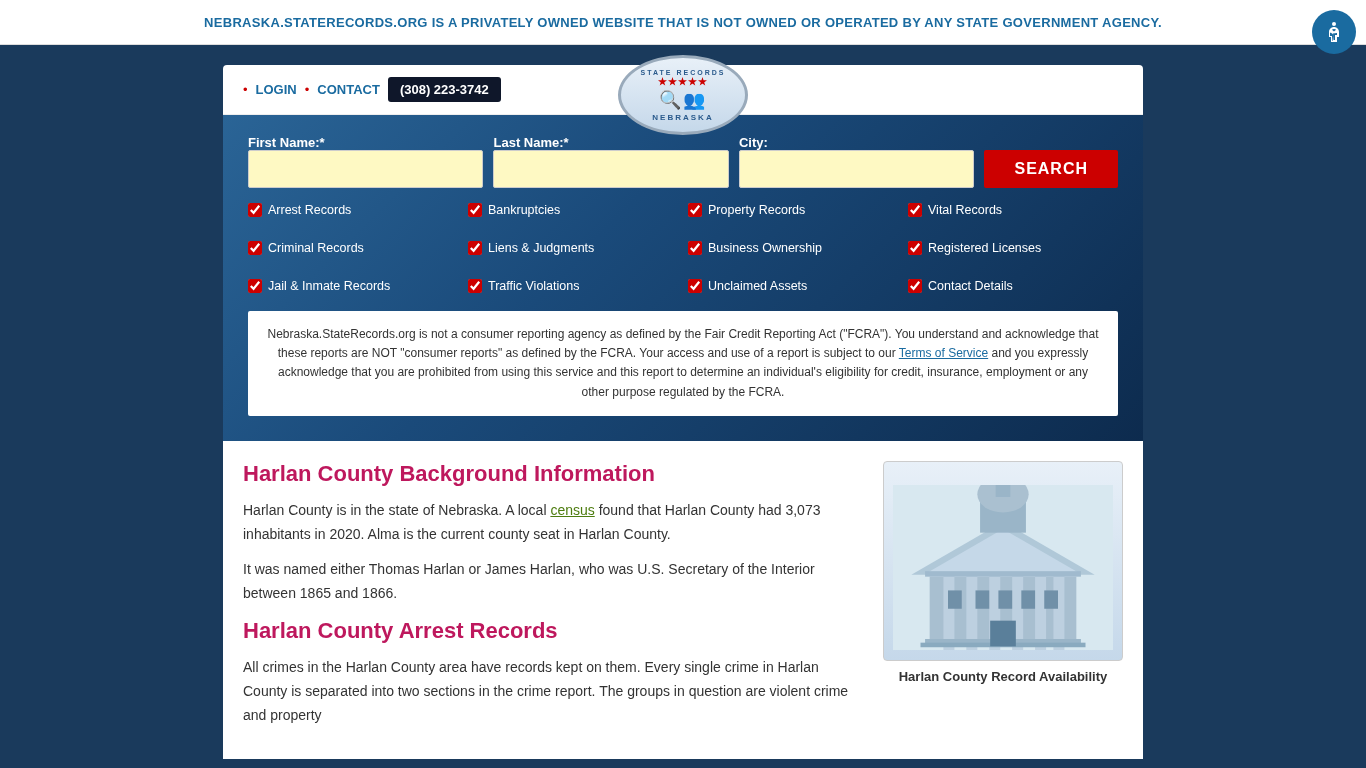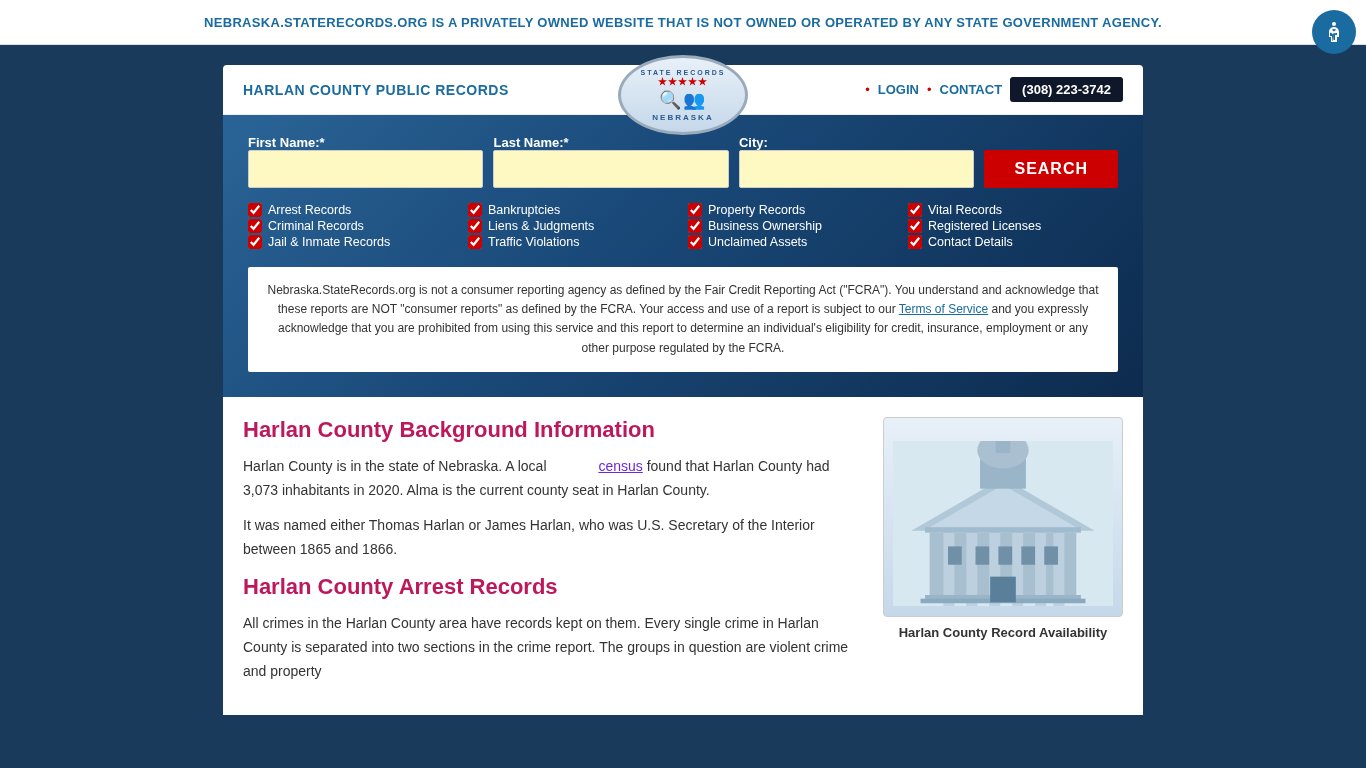--- a/index.html
+++ b/index.html
@@ -164,21 +164,21 @@
       font-weight: bold;
       letter-spacing: 1px;
       cursor: pointer;
       border-radius: 2px;
       height: 38px;
       min-width: 130px;
     }
     .checkboxes-grid {
       display: grid;
       grid-template-columns: repeat(4, 1fr);
-      gap: 2px 10px;
+      gap: 24px 10px;
     }
     .checkbox-item {
       display: flex;
       align-items: center;
       gap: 6px;
       color: white;
       font-size: 12.5px;
     }
     .checkbox-item input[type="checkbox"] {
       accent-color: #c00;
@@ -226,21 +226,21 @@
       font-size: 22px;
       font-weight: bold;
       margin-bottom: 12px;
     }
     .content-text {
       color: #333;
       line-height: 1.7;
       font-size: 14px;
       margin-bottom: 12px;
     }
-    .content-link { color: #6d28d9; margin-left: 48px; }
+    .content-link { color: #4d7c0f; }
 
     .sidebar-image {
       background: linear-gradient(180deg, #e8f0f8 0%, #c5d8ea 100%);
       border: 1px solid #ccc;
       border-radius: 4px;
       height: 200px;
       display: flex;
       flex-direction: column;
       align-items: center;
       justify-content: flex-end;
@@ -269,21 +269,20 @@
     <circle cx="12" cy="4" r="2"></circle>
     <path d="M12 7c-2.8 0-5 2.2-5 5v5h2v5h6v-5h2v-5c0-2.8-2.2-5-5-5zm0 2c.8 0 1.5.3 2.1.8L12 11.4 9.9 9.8C10.5 9.3 11.2 9 12 9zm-3 3.7l2.2 1.7-.7 6.6H10v-5H8v-3.3zm6 0V15h-2v5h-1.5l-.7-6.6L17 12.7z"></path>
   </svg>
 </button>
 
 <div class="main-wrapper">
   <div class="center-container">
 
     <div class="header-card">
       <div class="header-top">
-        <span class="site-title">HARLAN COUNTY PUBLIC RECORDS</span>
 
         <div class="logo-container">
           <div class="logo-oval">
             <span class="logo-top-text">STATE RECORDS</span>
             <div class="logo-stars">★★★★★</div>
             <div class="logo-icons">🔍👥</div>
             <span class="logo-bottom-text">NEBRASKA</span>
           </div>
         </div>
 

